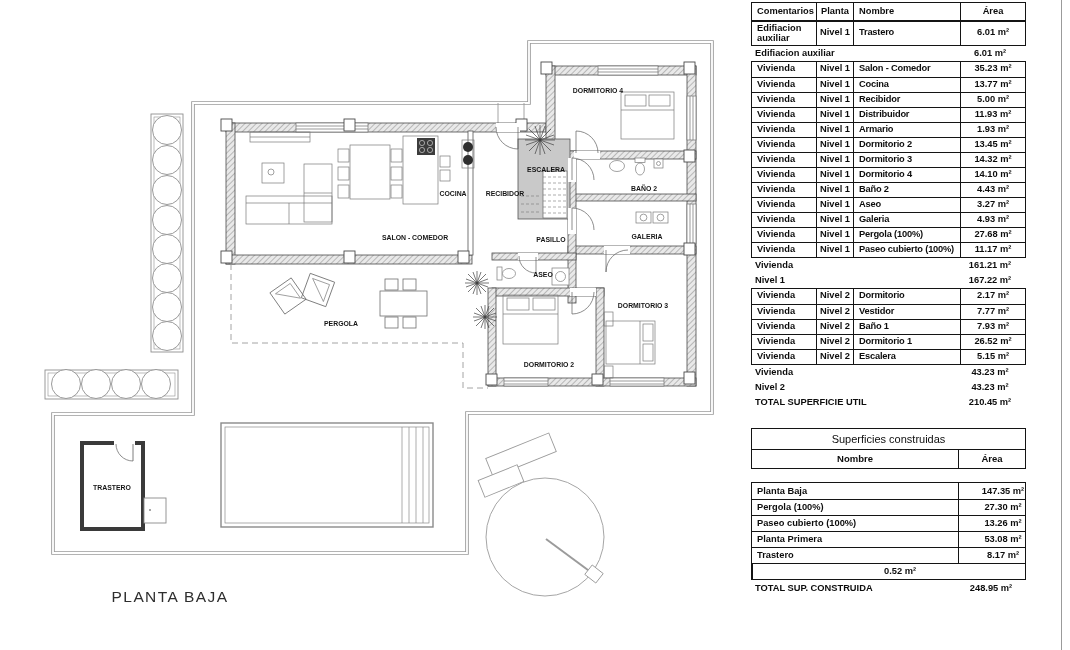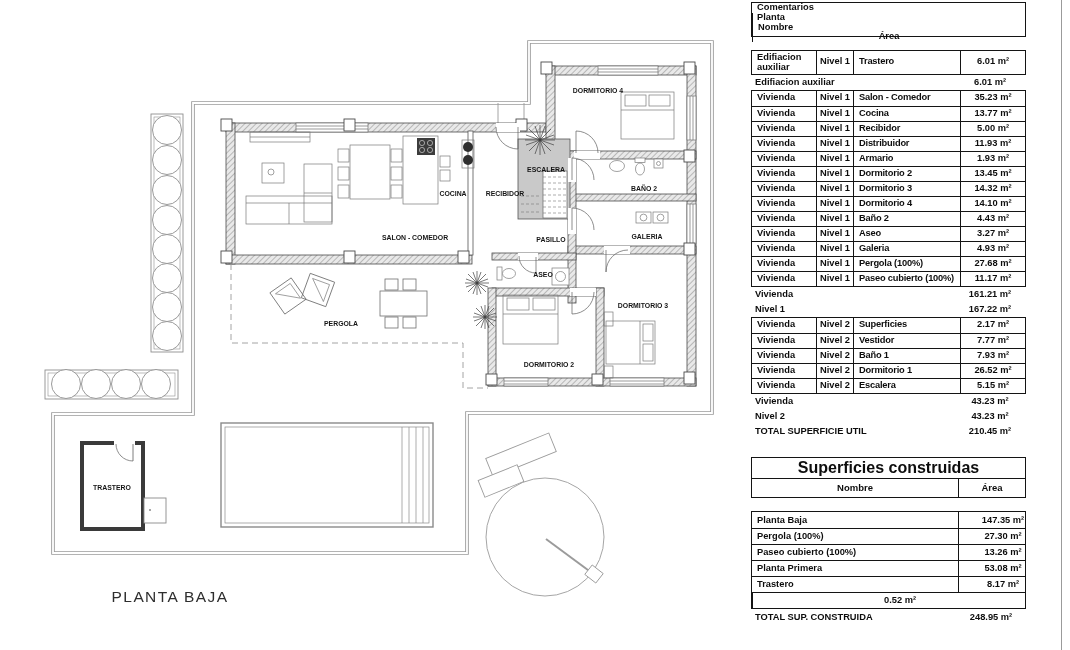--- a/index.html
+++ b/index.html
@@ -5,39 +5,39 @@
   html,body{margin:0;padding:0;background:#fff;}
   body{width:1070px;height:650px;overflow:hidden;font-family:"Liberation Sans",sans-serif;}
   .stage{position:relative;width:1070px;height:650px;background:#ffffff;}
   .plan-svg{position:absolute;left:0;top:0;}
   .room-label{position:absolute;transform:translate(-50%,-50%);font-size:6.9px;font-weight:bold;color:#151515;white-space:nowrap;letter-spacing:0;}
   .plan-title{position:absolute;left:170px;top:597px;transform:translate(-50%,-50%);font-size:15.5px;letter-spacing:1.4px;color:#2e2e2e;white-space:nowrap;}
   .sheet-border{position:absolute;left:1061px;top:0;width:1.2px;height:650px;background:#9b9b9b;}
 
   .panel{position:absolute;left:751px;top:2px;width:275px;color:#0d0d0d;}
   .panel *{box-sizing:border-box;}
-  .thead{display:flex;border:1.8px solid #141414;height:35px;margin-bottom:13px;background:#fff;flex-direction:column;}
+  .thead{display:flex;border:1.8px solid #141414;height:19px;background:#fff;}
   .cell{font-size:9.3px;font-weight:bold;display:flex;align-items:center;line-height:1.05;}
   .c1{width:64px;padding-left:5px;}
   .c2{width:37px;justify-content:center;border-left:1.4px solid #141414;}
   .c3{width:107px;padding-left:5px;border-left:1.4px solid #141414;}
   .c4{flex:1;justify-content:center;border-left:1.4px solid #141414;}
   .thead .c1{padding-left:5px;}
   .tblock{border:1.8px solid #141414;}
   .trow{display:flex;min-height:15px;border-top:1.4px solid #141414;}
   .trow:first-child{border-top:none;}
   .trow .c1{white-space:normal;padding-top:1px;padding-bottom:1px;align-items:flex-start;padding-top:2px;}
   .trow .c2,.trow .c3,.trow .c4{align-items:center;}
   .trow .c3{white-space:nowrap;letter-spacing:-0.2px;}
   .subrow{display:flex;height:15px;align-items:center;font-size:9.3px;font-weight:bold;}
   .subrow .lab{flex:1;padding-left:4px;white-space:nowrap;}
   .subrow .val{width:72px;text-align:center;}
   .t2{margin-top:18px;}
   .t2head{border:1.8px solid #141414;}
-  .t2title{height:21px;display:flex;align-items:center;justify-content:center;font-size:16px;font-weight:bold;border-bottom:1.4px solid #141414;}
+  .t2title{height:21px;display:flex;align-items:center;justify-content:center;font-size:11px;font-weight:normal;border-bottom:1.4px solid #141414;}
   .t2cols{display:flex;height:18px;}
   .t2cols .n{width:206px;display:flex;align-items:center;justify-content:center;font-size:9.5px;font-weight:bold;}
   .t2cols .a{flex:1;display:flex;align-items:center;justify-content:center;font-size:9.5px;font-weight:bold;border-left:1.4px solid #141414;}
   .t2block{border:1.8px solid #141414;margin-top:13px;}
   .t2row{display:flex;height:16px;border-top:1.4px solid #141414;}
   .t2row:first-child{border-top:none;}
   .t2row .n{width:206px;display:flex;align-items:center;padding-left:5px;font-size:9.3px;font-weight:bold;white-space:nowrap;}
   .t2row .a{flex:1;display:flex;align-items:center;justify-content:center;font-size:9.3px;font-weight:bold;border-left:1.4px solid #141414;padding-left:22px;}
   .t2total{display:flex;height:16px;align-items:center;font-size:9.3px;font-weight:bold;gap:23px;}
   .t2total .lab{flex:1;padding-left:4px;}
@@ -439,21 +439,21 @@
           <div class="val">161.21 m²</div>
         </div>
         <div class="subrow">
           <div class="lab">Nivel 1</div>
           <div class="val">167.22 m²</div>
         </div>
         <div class="tblock">
           <div class="trow">
             <div class="cell c1">Vivienda</div>
             <div class="cell c2">Nivel 2</div>
-            <div class="cell c3">Superficies</div>
+            <div class="cell c3">Dormitorio</div>
             <div class="cell c4">2.17 m²</div>
           </div>
           <div class="trow">
             <div class="cell c1">Vivienda</div>
             <div class="cell c2">Nivel 2</div>
             <div class="cell c3">Vestidor</div>
             <div class="cell c4">7.77 m²</div>
           </div>
           <div class="trow">
             <div class="cell c1">Vivienda</div>

